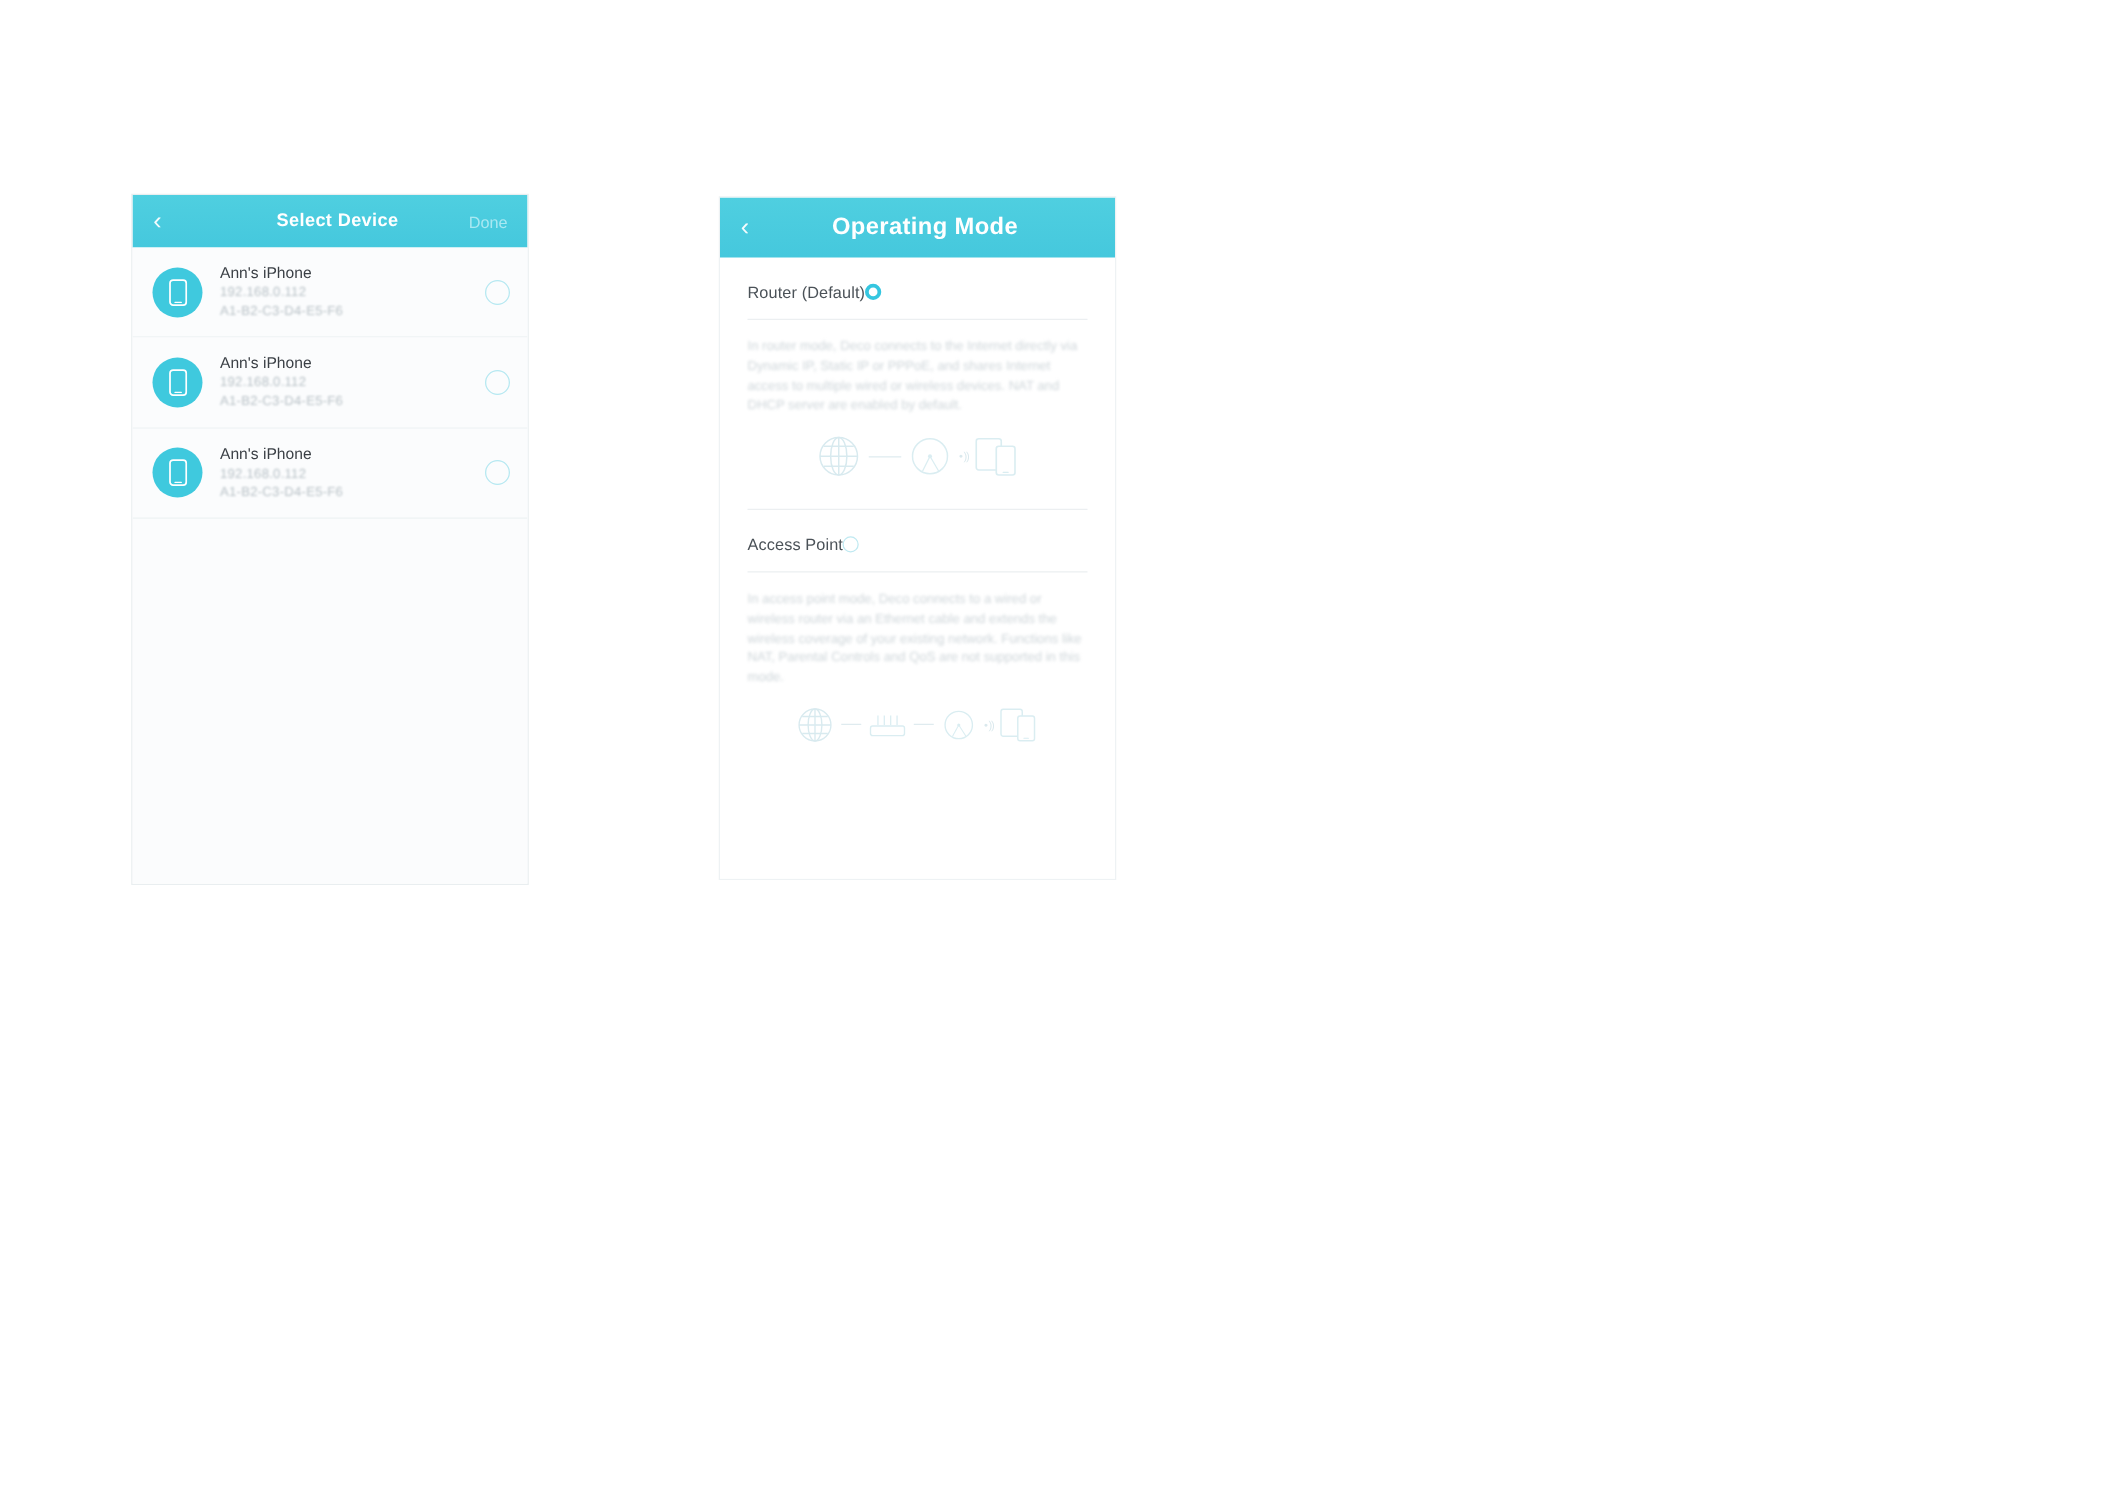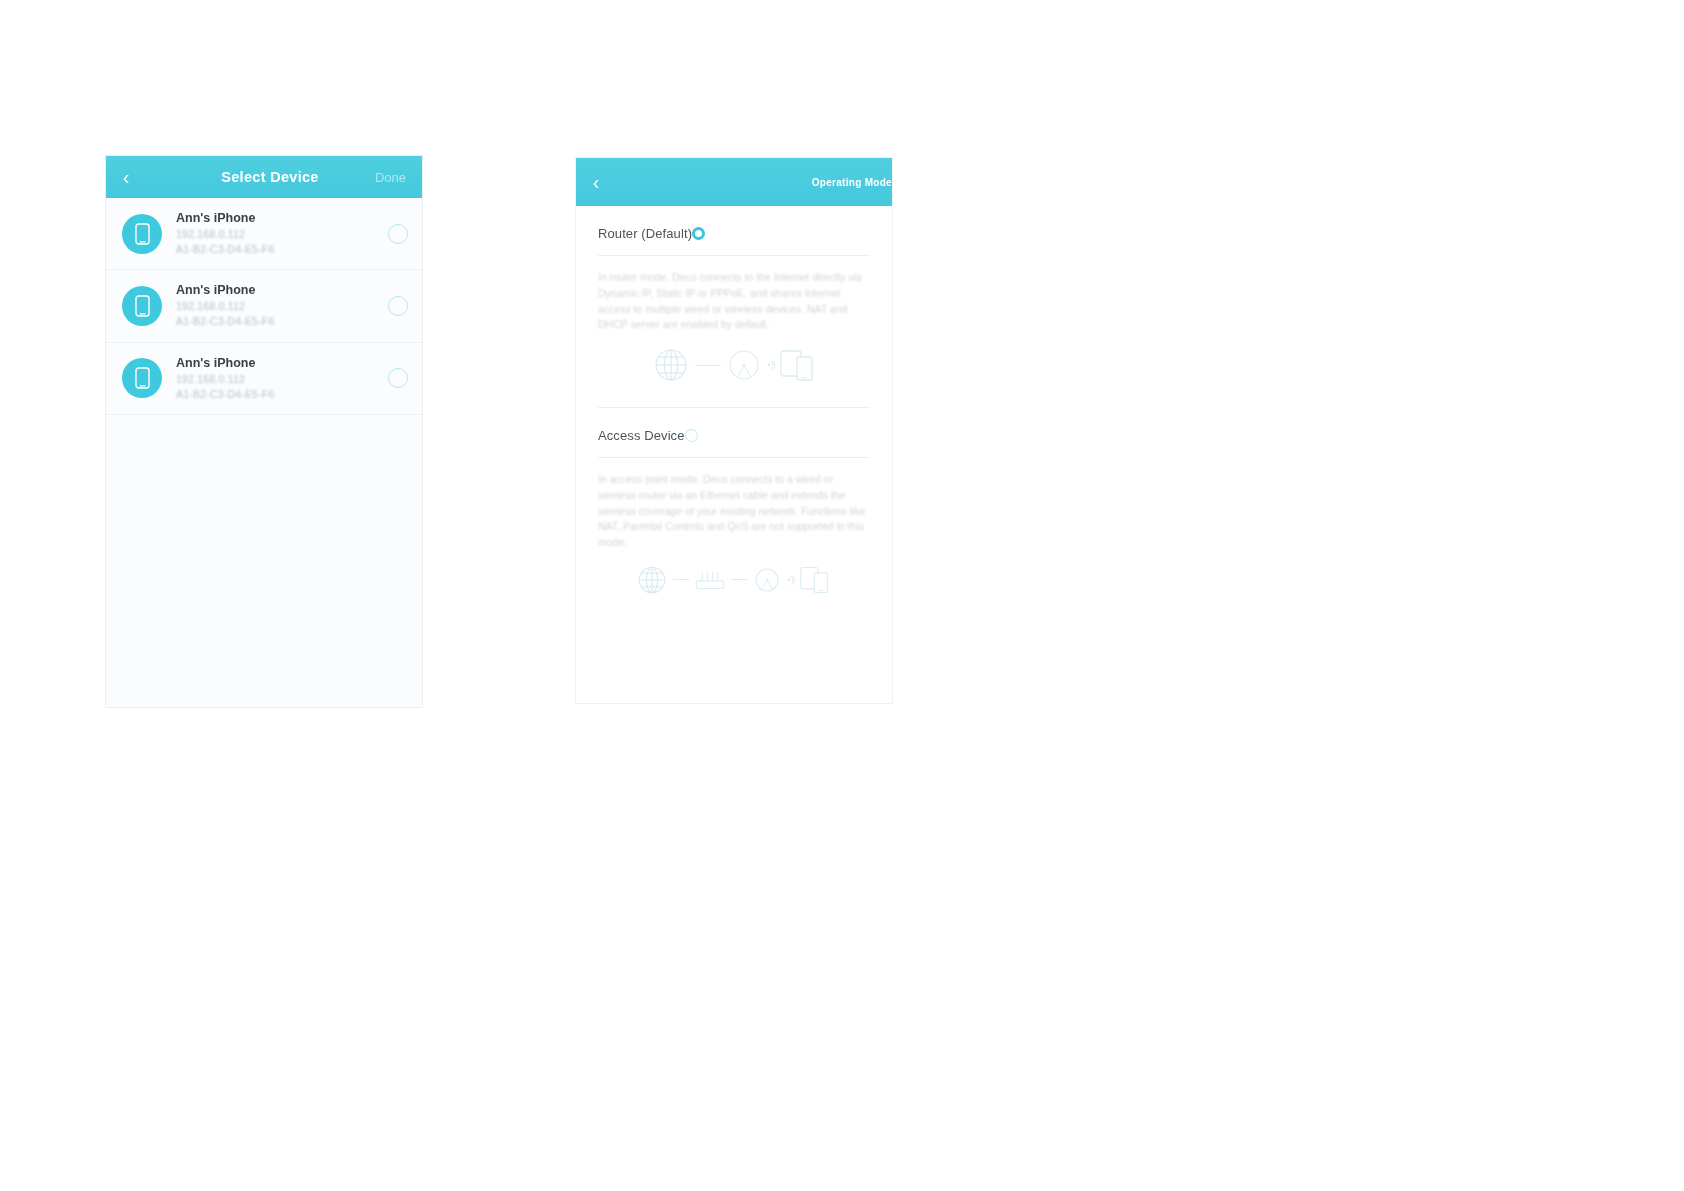--- a/index.html
+++ b/index.html
@@ -29,31 +29,31 @@
 
   .dev-list{padding:0 0 0 0;background:#fbfcfd;height:511px;}
   .dev-row{display:flex;align-items:center;padding:12px 14px 12px 16px;
      border-bottom:1px solid #eef2f4;background:#fbfcfd;position:relative;}
   .dev-row:last-child{border-bottom:1px solid #eef2f4;}
   .dev-ava{width:40px;height:40px;border-radius:50%;
      background:#3fc9de;flex:0 0 40px;display:flex;align-items:center;
      justify-content:center;}
   .dev-ava svg{display:block;}
   .dev-txt{margin-left:14px;flex:1;min-width:0;}
-  .dev-name{font-size:12.5px;font-weight:bold;color:#3a3f45;line-height:1.35;}
+  .dev-name{font-size:12.5px;font-weight:normal;color:#3a3f45;line-height:1.35;}
   .dev-ip,.dev-mac{font-size:10.5px;color:#b9c2c7;line-height:1.45;
      filter:blur(1.05px);letter-spacing:.2px;}
   .dev-check{width:18px;height:18px;border-radius:50%;
      border:1.6px solid #a8e4ee;flex:0 0 18px;opacity:.85;}
 
   
   #phone-mode{left:575px;top:157px;width:318px;height:547px;
      border:1px solid #eef2f4;box-sizing:border-box;}
   #phone-mode .navbar{height:48px;}
-  #phone-mode .navbar .title{font-size:10px;text-align:right;}
+  #phone-mode .navbar .title{font-size:19px;}
   .mode-body{background:#ffffff;height:497px;}
   .mode-head{display:flex;align-items:center;justify-content:flex-start;
      padding:20px 22px 14px 22px;}
   .mode-label{font-size:13px;color:#4b5258;letter-spacing:.1px;}
   .radio{width:13px;height:13px;border-radius:50%;flex:0 0 13px;
      border:1.5px solid #bfe9f1;box-sizing:border-box;background:#fff;}
   .radio.on{border:3.5px solid #35c6e0;background:#fff;}
   .divider{height:1px;background:#eceff1;margin:0 22px;}
   .mode-desc{font-size:10.5px;line-height:1.5;color:#cfd6da;
      padding:14px 22px 4px 22px;filter:blur(1.15px);text-align:left;}
@@ -160,21 +160,21 @@
       <svg width="38" height="34" viewBox="0 0 38 34">
           <rect x="2" y="3" width="20" height="25" rx="2" fill="none" stroke="#bcdfe7" stroke-width="1.3"></rect>
           <rect x="18" y="9" width="15" height="23" rx="2" fill="#ffffff" stroke="#bcdfe7" stroke-width="1.3"></rect>
           <rect x="23" y="29.3" width="5" height="1" rx=".5" fill="#bcdfe7"></rect>
         </svg>
     </div>
 
     <div class="sep"></div>
 
     <div class="mode-head">
-      <div class="mode-label">Access Device</div>
+      <div class="mode-label">Access Point</div>
       <div class="radio"></div>
     </div>
     <div class="divider"></div>
     <div class="mode-desc">In access point mode, Deco connects to a wired or wireless router via an Ethernet cable and extends the wireless coverage of your existing network. Functions like NAT, Parental Controls and QoS are not supported in this mode.</div>
 
     <div class="diagram">
       <svg width="34" height="34" viewBox="0 0 40 40">
           <circle cx="20" cy="20" r="15" fill="none" stroke="#b9d9e2" stroke-width="1.3"></circle>
           <ellipse cx="20" cy="20" rx="6.5" ry="15" fill="none" stroke="#b9d9e2" stroke-width="1.3"></ellipse>
           <line x1="5" y1="20" x2="35" y2="20" stroke="#b9d9e2" stroke-width="1.3"></line>

